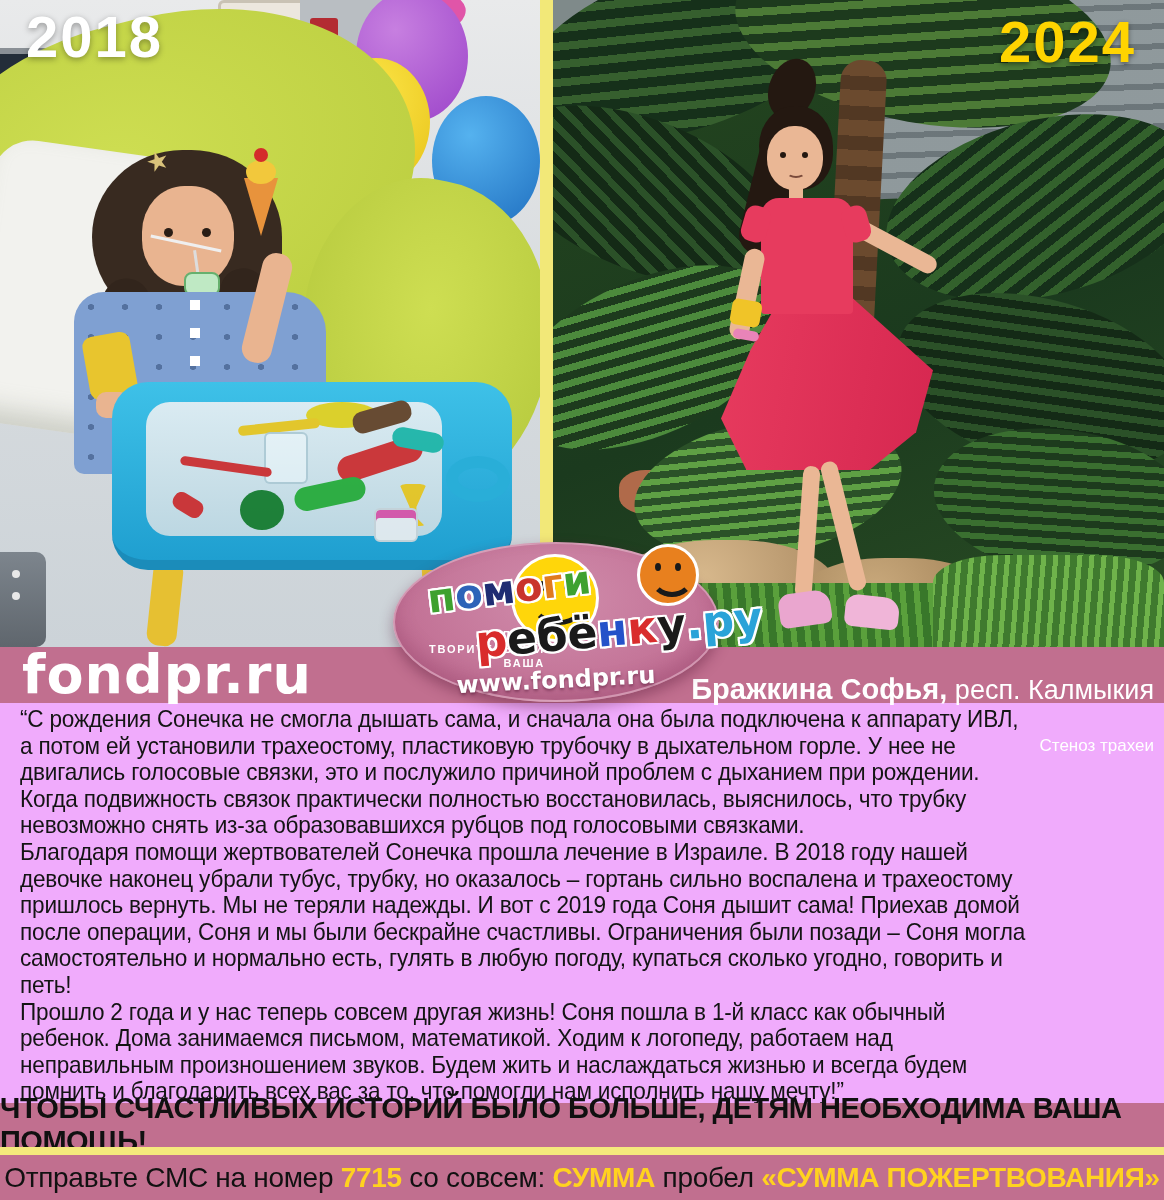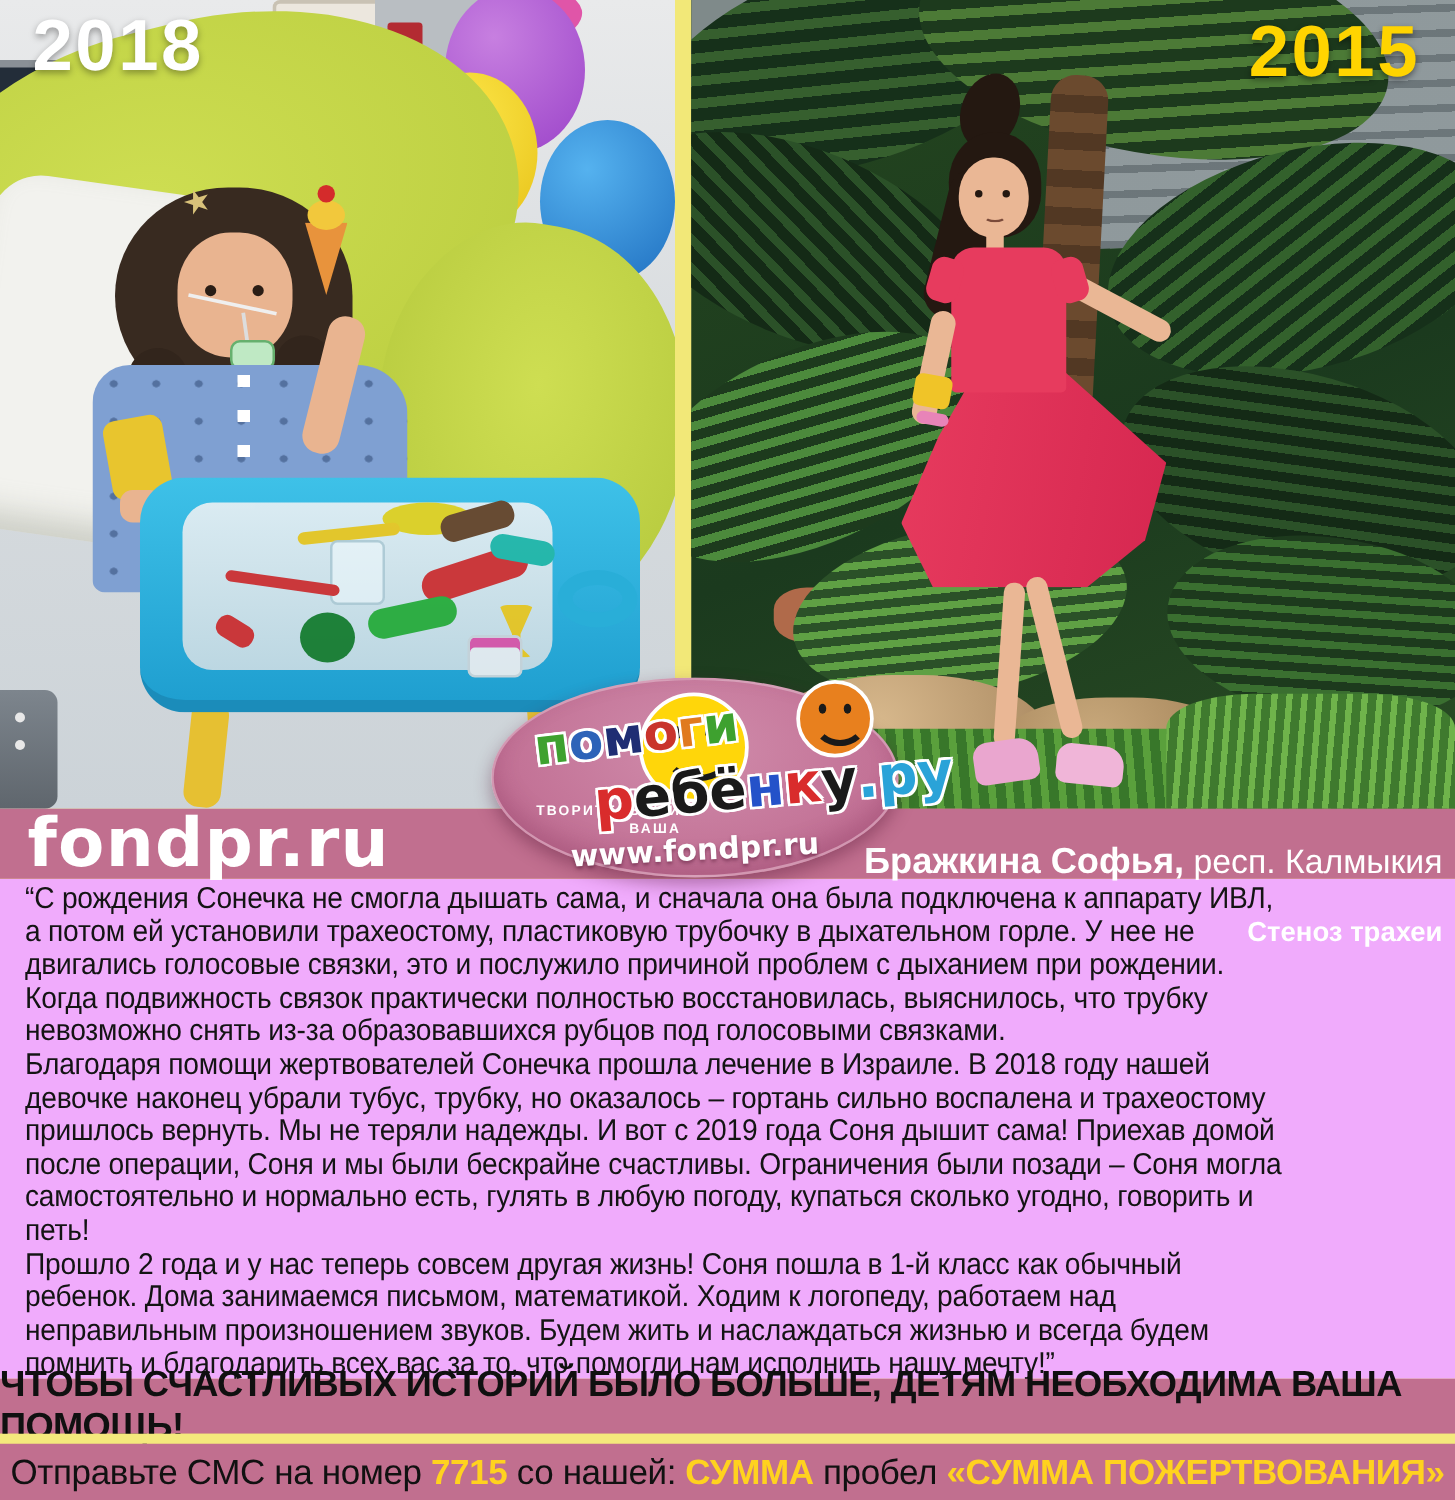--- a/index.html
+++ b/index.html
@@ -157,21 +157,21 @@
   .rl-suffix{color:#2aa3d8}
   .logo-url{left:0;right:0;bottom:8px;text-align:center;transform:rotate(-3deg);color:#fff;
     font:bold 24px "DejaVu Sans",sans-serif;text-shadow:0 2px 3px rgba(80,20,50,.5);}
 
   
   .name-bar{left:0;top:647px;width:100%;height:56px;background:#c16f8f;z-index:2;}
   .site{left:22px;top:-4px;color:#fff;font:bold 54px "DejaVu Sans",sans-serif;letter-spacing:1px;}
   .who{right:10px;top:3px;text-align:right;color:#ffffff;line-height:26px;white-space:pre;}
   .who-name{position:static;font-weight:bold;font-size:29px;}
   .who-region{position:static;font-size:27px;}
-  .who-line2{position:static;display:block;font-weight:bold;font-size:22px;}
+  .who-line2{position:static;display:block;font-weight:normal;font-size:17px;}
 
   
   .story{left:0;top:703px;width:100%;height:400px;background:#f0abfc;}
   .story-text{left:20px;top:3px;width:1216px;font-size:24px;line-height:26.6px;color:#141414;
     white-space:pre-line;transform:scaleX(.94);transform-origin:left top;letter-spacing:-.2px;}
 
   
   .banner{left:0;top:1103px;width:100%;height:44px;background:#c16f8f;display:flex;align-items:center;justify-content:center;}
   .banner span{position:static;font-weight:bold;font-size:29px;color:#101010;letter-spacing:-.5px;}
   .stripe{left:0;top:1147px;width:100%;height:8px;background:#f4e97c;}
@@ -275,21 +275,21 @@
     <div class="bodice"></div>
     <div class="sleeve sleeve-l"></div>
     <div class="sleeve sleeve-r"></div>
     <div class="arm-l2"></div>
     <div class="cuff2"></div>
     <div class="bracelet"></div>
     <div class="leg-a"></div>
     <div class="leg-b"></div>
     <div class="shoe shoe-a"></div>
     <div class="shoe shoe-b"></div>
-    <div class="year year-2021">2015</div>
+    <div class="year year-2021">2024</div>
   </section>
 
   <div class="logo">
     <div class="logo-oval"></div>
     <div class="smiley smiley-yellow"></div>
     <div class="smiley smiley-orange"></div>
     <div class="logo-pomogi outline-w"><span class="pl1">п</span><span class="pl2">о</span><span class="pl3">м</span><span class="pl4">о</span><span class="pl5">г</span><span class="pl6">и</span></div>
     <div class="logo-org"><span>БЛАГО-</span><br><span>ТВОРИТЕЛЬНЫЙ</span><br><span>ВАША</span></div>
     <div class="logo-rebenku outline-w"><span class="rl1">р</span><span class="rl2">е</span><span class="rl3">б</span><span class="rl4">ё</span><span class="rl5">н</span><span class="rl6">к</span><span class="rl7">у</span><span class="rl-suffix">.ру</span></div>
     <div class="logo-url">www.fondpr.ru</div>
@@ -320,16 +320,16 @@
 неправильным произношением звуков. Будем жить и наслаждаться жизнью и всегда будем
 помнить и благодарить всех вас за то, что помогли нам исполнить нашу мечту!”</div>
   </div>
 
   <div class="banner">
     <span>ЧТОБЫ СЧАСТЛИВЫХ ИСТОРИЙ БЫЛО БОЛЬШЕ, ДЕТЯМ НЕОБХОДИМА ВАША ПОМОЩЬ!</span>
   </div>
   <div class="stripe"></div>
 
   <div class="sms-bar">
-    <span class="sms-black">Отправьте СМС на номер </span><span class="sms-yellow">7715</span><span class="sms-black"> со нашей: </span><span class="sms-yellow">СУММА</span><span class="sms-black"> пробел </span><span class="sms-yellow">«СУММА ПОЖЕРТВОВАНИЯ»</span>
+    <span class="sms-black">Отправьте СМС на номер </span><span class="sms-yellow">7715</span><span class="sms-black"> со совсем: </span><span class="sms-yellow">СУММА</span><span class="sms-black"> пробел </span><span class="sms-yellow">«СУММА ПОЖЕРТВОВАНИЯ»</span>
   </div>
 
 </div>
 
 </body></html>

